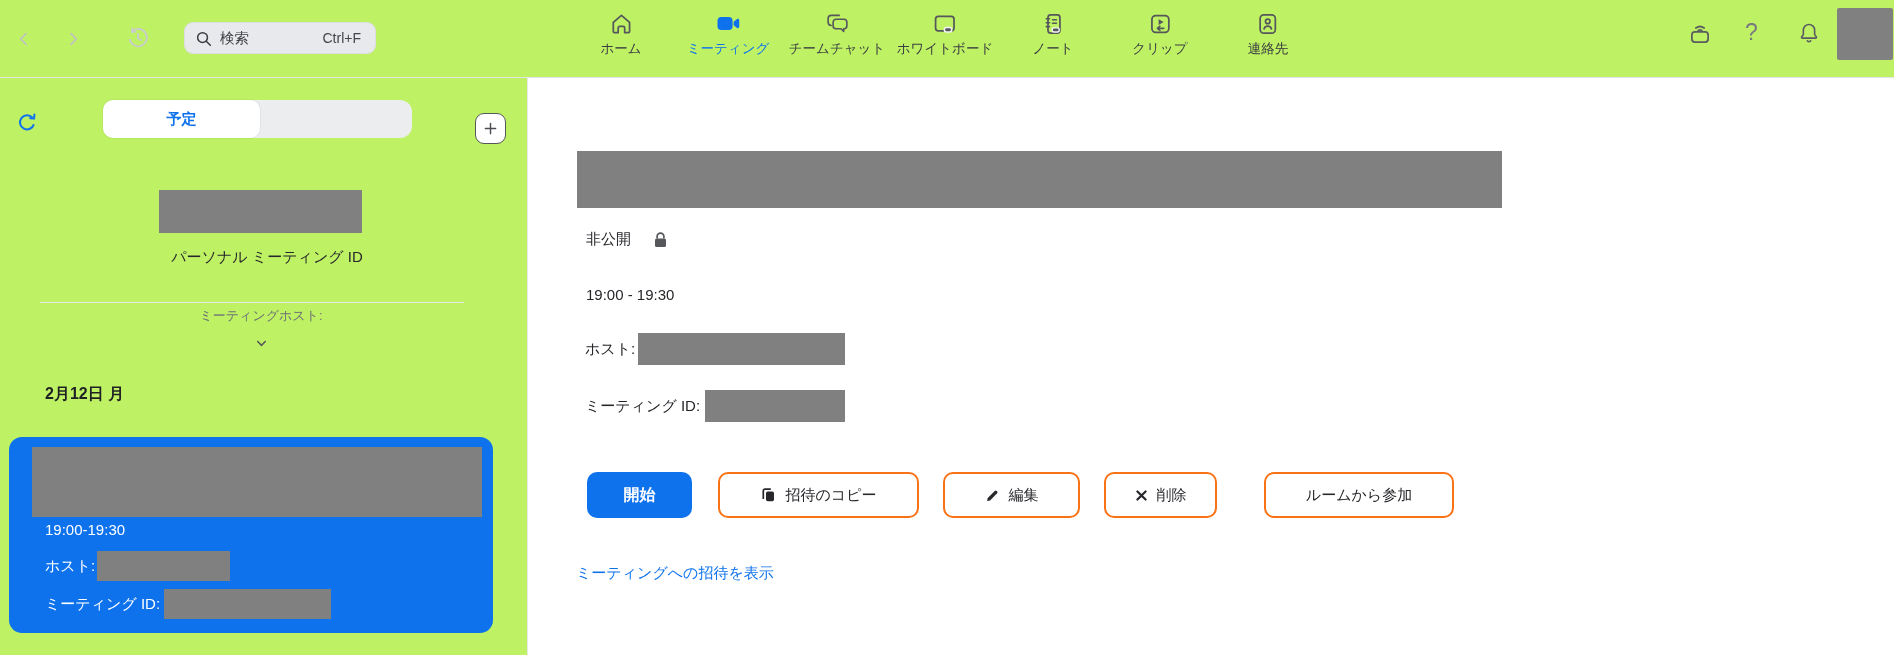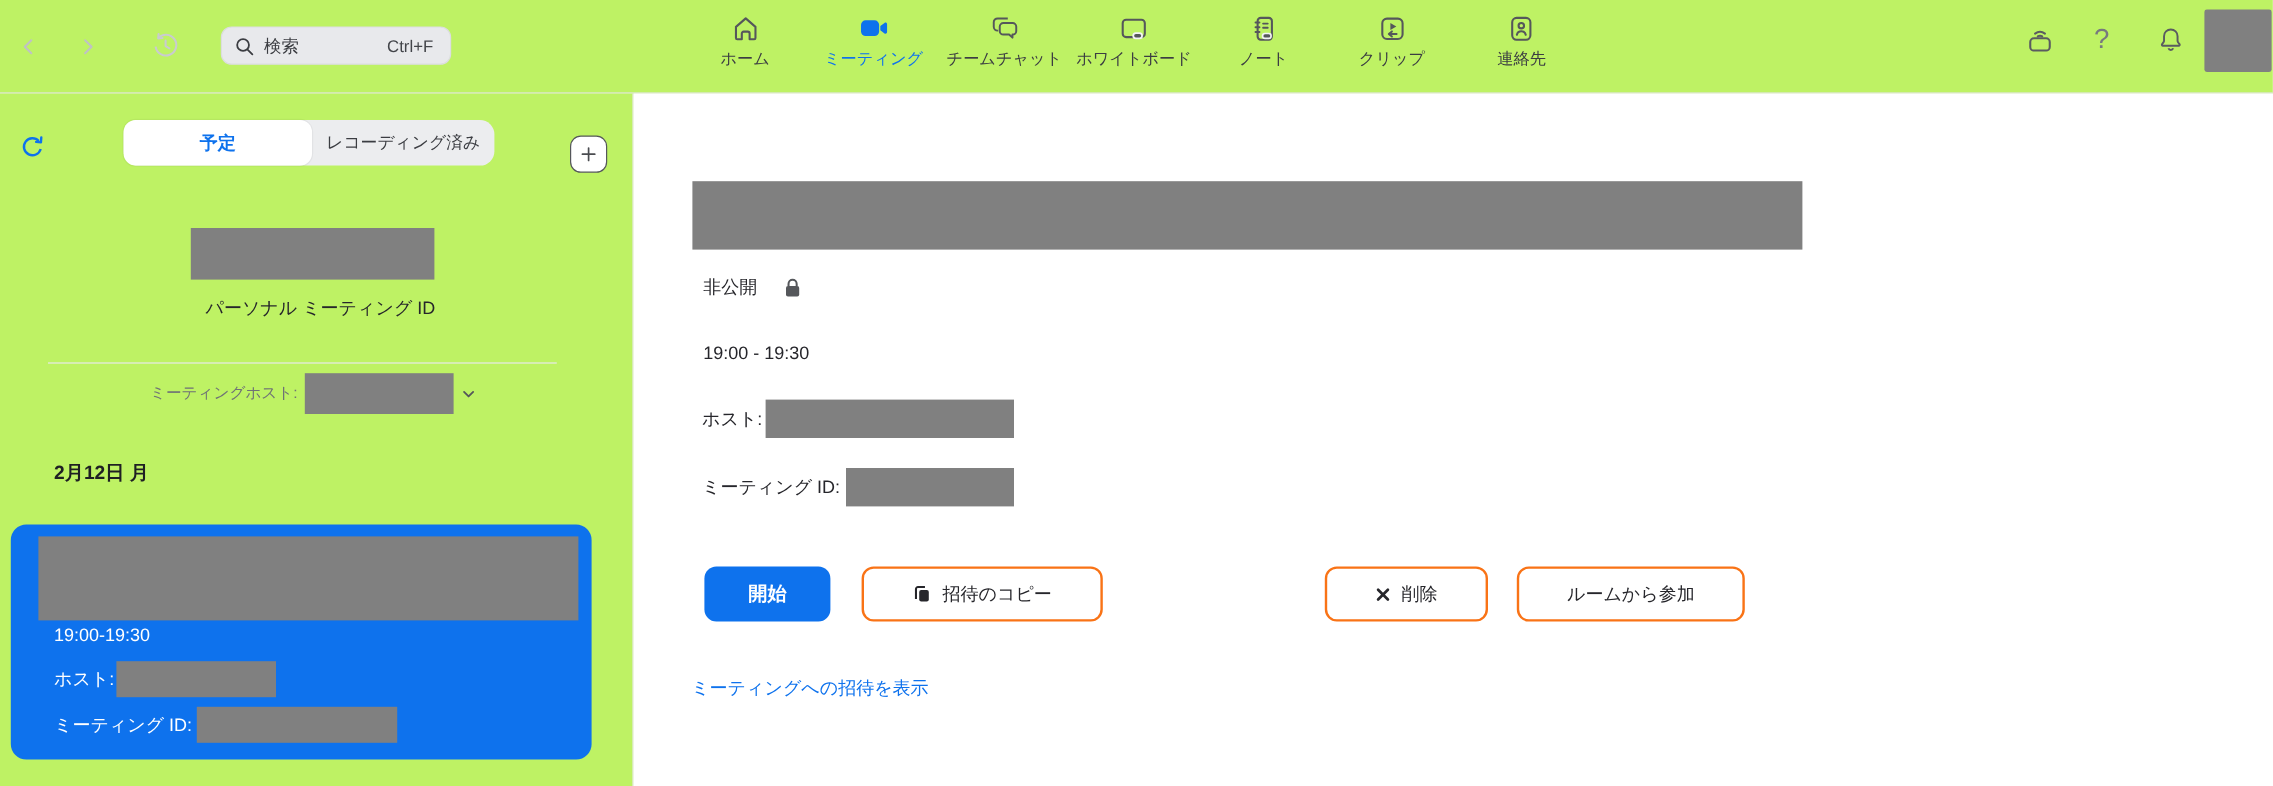--- a/index.html
+++ b/index.html
@@ -73,21 +73,21 @@
   }
   .redact { background:#808080; }
   .pm-box { position:absolute; left:159px; top:112px; width:203px; height:43px; }
   .pm-label {
     position:absolute; left:0; top:170px; width:522px; text-align:center;
     font-size:15px; color:#26262b;padding-left:12px;
   }
   .side-divider { position:absolute; left:40px; top:224px; width:424px; height:1px; background:#e8e9eb; }
   .host-filter {
     position:absolute; left:0; top:233px; width:522px; height:34px;
-    display:flex; align-items:center; justify-content:center; gap:6px;
+    display:flex; align-items:center; justify-content:center; gap:6px;flex-direction:column;
   }
   .host-filter .hf-label { font-size:13px; color:#6f7276; }
   .hf-box { width:124px; height:34px; }
   .date-header { position:absolute; left:45px; top:306px; font-size:16px; font-weight:bold; color:#1f2023; }
   .meeting-card {
     position:absolute; left:9px; top:359px; width:484px; height:196px;
     background:#0e72ed; border-radius:13px; cursor:pointer; color:#ffffff;
   }
   .mc-title { position:absolute; left:23px; top:10px; width:450px; height:70px; }
   .mc-time { position:absolute; left:36px; top:84px; font-size:15px; }
@@ -115,21 +115,21 @@
     font-size:15px; color:#26262b; background:#ffffff;
     border:2px solid #f97316; cursor:pointer;
     font-family:"Liberation Sans","DejaVu Sans",sans-serif;
   }
   .btn.primary {
     background:#0e72ed; border:none; color:#ffffff; font-weight:600; font-size:16px;
   }
   .btn-start { left:59px;  width:105px; }
   .btn-copy  { left:190px; width:201px; }
   .btn-edit  { left:415px; width:137px; }
-  .btn-del   { left:576px; width:136px; }
+  .btn-del   { left:576px; width:113px; }
   .btn-room  { left:736px; width:190px; }
 
   .invite-link { position:absolute; left:48px; top:486px; font-size:15px; color:#0e72ed; cursor:pointer;text-align:right; }
 </style>
 </head>
 <body>
 
 <div class="topbar">
   <div class="nav-arrow left">
     <svg viewBox="0 0 24 24" width="20" height="20">
@@ -248,21 +248,20 @@
 <div class="sidebar">
   <div class="refresh-btn">
     <svg viewBox="0 0 24 24" width="24" height="24" fill="none" stroke="currentColor" stroke-width="2">
       <path d="M18.9 13.2 a7.1 7.1 0 1 1 -1.6 -6.7"></path>
       <path d="M19.4 3.6 l-.3 4 -4 -.4" stroke-linecap="round" stroke-linejoin="round"></path>
     </svg>
   </div>
 
   <div class="seg-control">
     <div class="seg selected">予定</div>
-    <div class="seg rest">レコーディング済み</div>
   </div>
 
   <div class="add-btn">
     <svg viewBox="0 0 24 24" width="19" height="19">
         <path d="M12 5.5 v13 M5.5 12 h13" stroke="currentColor" stroke-width="1.8" stroke-linecap="round"></path>
       </svg>
   </div>
 
   <div class="redact pm-box"></div>
   <div class="pm-label">パーソナル ミーティング ID</div>
@@ -326,20 +325,28 @@
     </button>
     <button class="btn btn-copy">
       <span>
         <svg viewBox="0 0 16 16" width="16" height="16">
           <path d="M10.8 2.2 H5 A1.7 1.7 0 0 0 3.3 3.9 v8.2" fill="none" stroke="#26262b" stroke-width="1.7"></path>
           <rect x="6" y="4.6" width="8" height="9.6" rx="1.7" fill="#26262b"></rect>
         </svg>
       </span>
       <span>招待のコピー</span>
     </button>
+    <button class="btn btn-edit">
+      <span>
+        <svg viewBox="0 0 16 16" width="15" height="15">
+          <path d="M2.2 13.9 l.7-3.2 L10.4 3.2 a1.35 1.35 0 0 1 1.9 0 l.6.6 a1.35 1.35 0 0 1 0 1.9 L5.4 13.2 l-3.2.7 Z" fill="#26262b"></path>
+        </svg>
+      </span>
+      <span>編集</span>
+    </button>
     <button class="btn btn-del">
       <span>
         <svg viewBox="0 0 14 14" width="13" height="13">
             <path d="M2.6 2.6 L11.4 11.4 M11.4 2.6 L2.6 11.4" stroke="#26262b" stroke-width="2.4" stroke-linecap="round"></path>
           </svg>
       </span>
       <span>削除</span>
     </button>
     <button class="btn btn-room">
       <span>ルームから参加</span>

